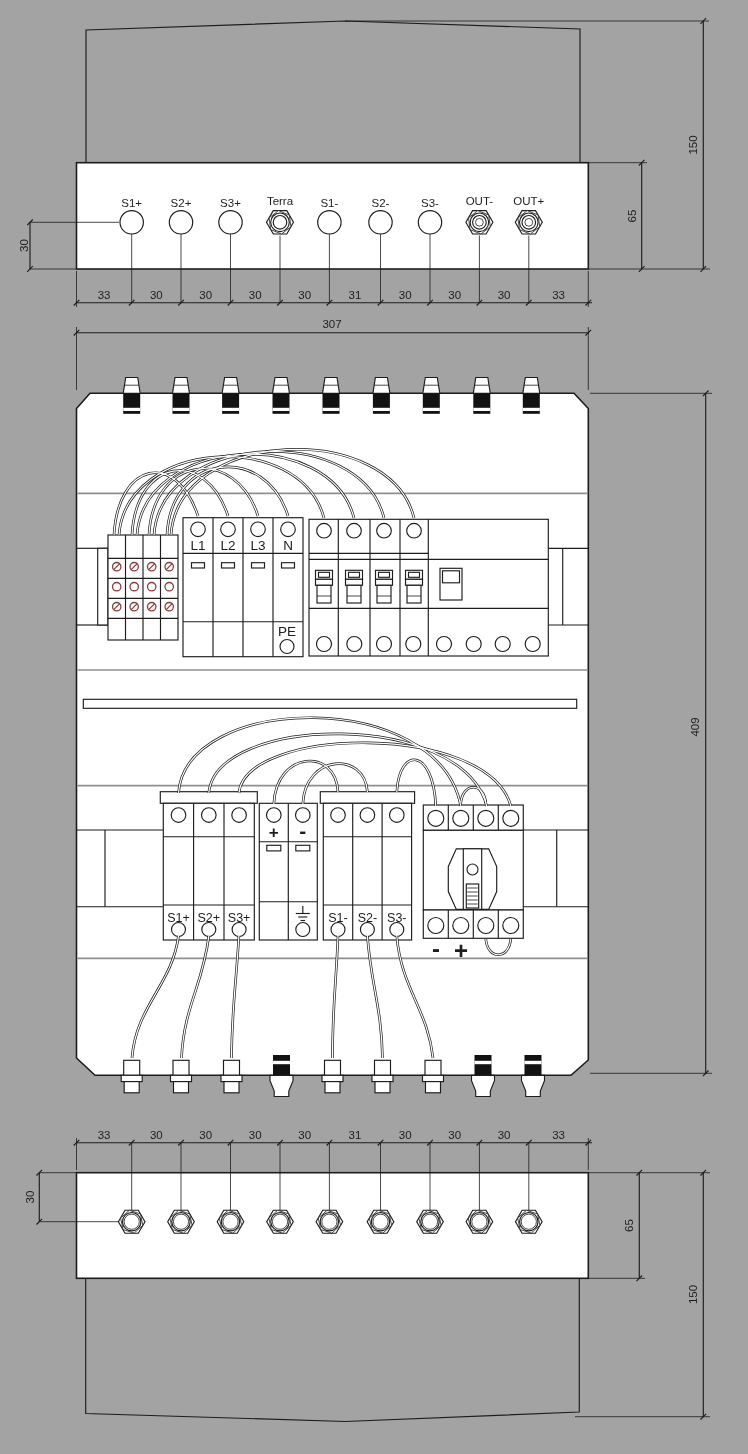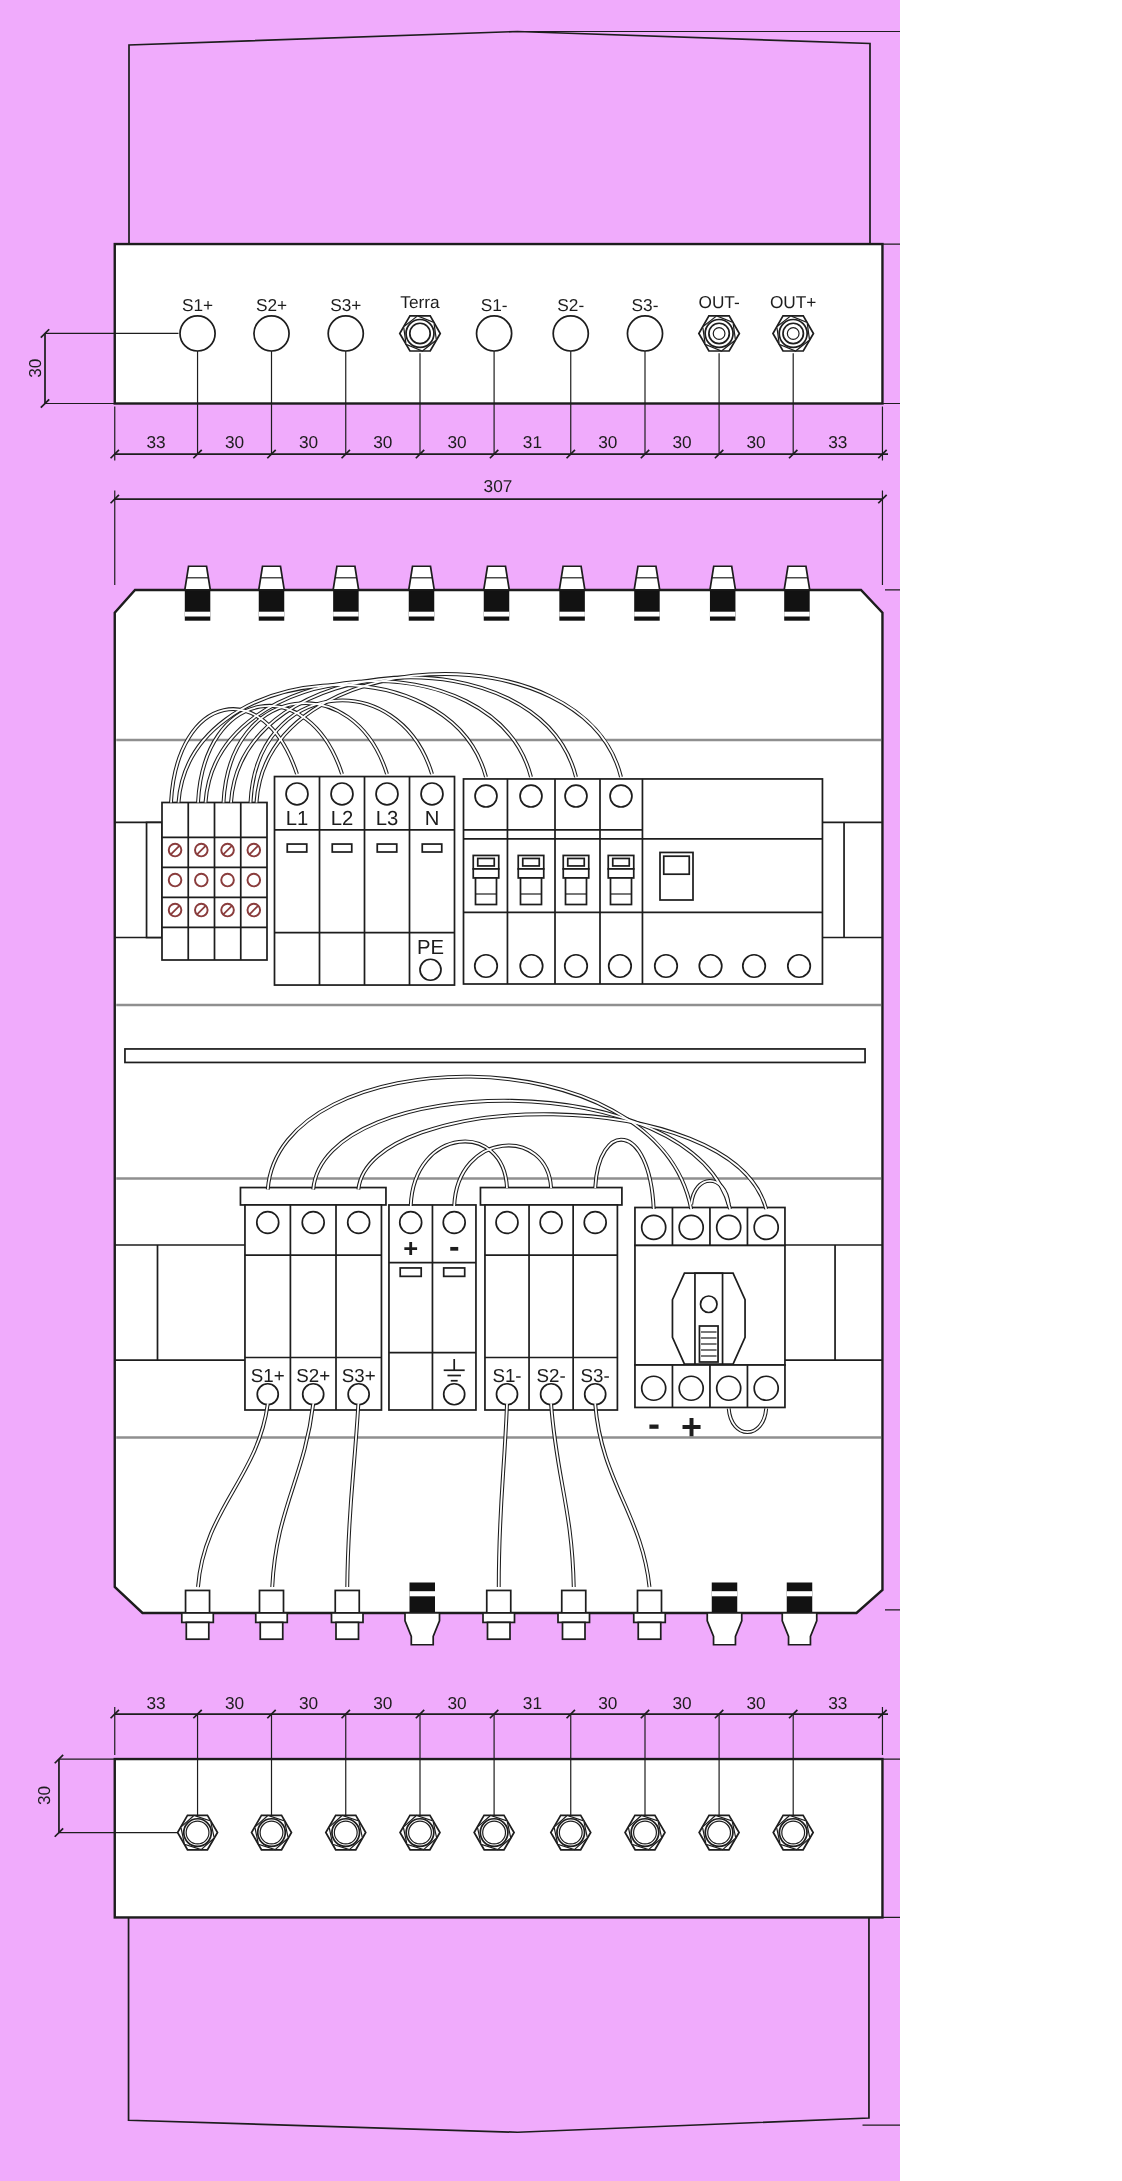--- a/index.html
+++ b/index.html
@@ -1,16 +1,16 @@
 <!DOCTYPE html>
 <html><head>
 <meta charset="utf-8">
 <style>
   html,body{margin:0;padding:0;background:#fff;}
-  .stage{width:600px;height:1454px;background:#f0abfc;position:relative;overflow:hidden;}
+  .stage{width:748px;height:1454px;background:#a3a3a3;position:relative;overflow:hidden;}
   svg{display:block;}
   text{font-family:"Liberation Sans", sans-serif; fill:#1d1d1d;}
   .dim{font-size:11.5px;}
   .lbl{font-size:11.5px;}
   .mod{font-size:13.5px;}
   .fuse{font-size:12.5px;}
   .sgn{font-size:17px;font-weight:bold;}
   .sgn2{font-size:21px;font-weight:bold;}
   .sgn3{font-size:24px;font-weight:bold;}
   .ln{stroke:#1d1d1d;fill:none;stroke-width:1.15;}

